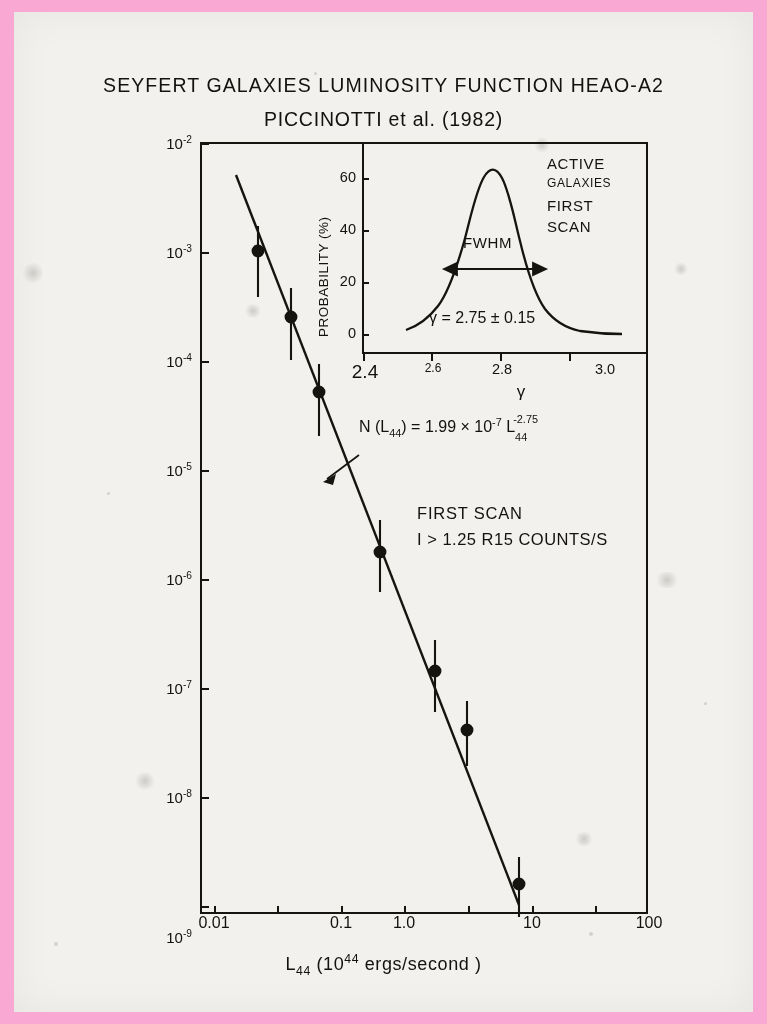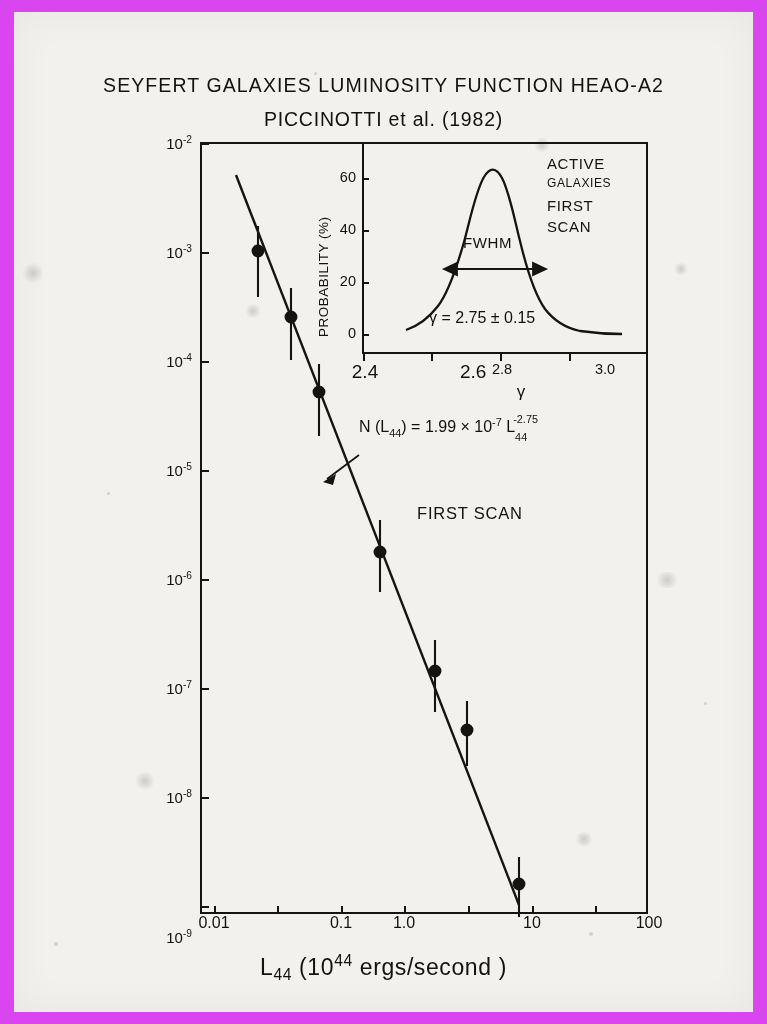--- a/index.html
+++ b/index.html
@@ -10,21 +10,21 @@
   body {
     width: 767px;
     height: 1024px;
     font-family: "Liberation Sans", sans-serif;
     overflow: hidden;
   }
   #page {
     position: relative;
     width: 767px;
     height: 1024px;
-    background: #d946ef;
+    background: #f9a8d4;
   }
   
   #plate {
     position: absolute;
     left: 14px;
     top: 12px;
     width: 739px;
     height: 1000px;
     background: #f2f1ee;
     box-shadow: inset 0 0 40px rgba(0,0,0,0.05);
@@ -96,21 +96,21 @@
   }
   sup, sub {
     font-size: 0.68em;
   }
   #xtitle {
     position: absolute;
     left: 0;
     top: 940px;
     width: 739px;
     text-align: center;
-    font-size: 23px;
+    font-size: 18px;
     color: #14120f;
     letter-spacing: 0.6px;
   }
 
   
   #inset-frame {
     position: absolute;
     left: 348px;
     top: 131px;
     width: 286px;
@@ -238,20 +238,21 @@
 
     <div id="xtitle">
       <span>L</span><sub>44</sub><span> (10</span><sup>44</sup><span> ergs/second )</span>
     </div>
 
     <div class="annot" style="left:345px; top:404px; font-size:16px;">
       <span>N (L</span><sub>44</sub><span>) = 1.99 × 10</span><sup>-7</sup><span> L</span><sub style="position:relative; top:4px;">44</sub><sup style="position:relative; left:-14px; top:-3px;">-2.75</sup>
     </div>
 
     <div class="annot" style="left:403px; top:492px; font-size:16.5px; letter-spacing:0.8px;">FIRST SCAN</div>
+    <div class="annot" style="left:403px; top:518px; font-size:16.5px; letter-spacing:0.5px;">I &gt; 1.25 R15 COUNTS/S</div>
 
     <div id="inset-frame"></div>
 
     <svg class="ovl" width="739" height="1000">
 
       <path fill="none" stroke="#16140f" stroke-width="2.3" d="M 392 318 C 404 314, 414 307, 424 294 C 434 281, 442 258, 450 230 C 456 208, 462 178, 470 165
            C 476 155, 482 155, 488 166 C 495 179, 500 205, 506 229 C 513 258, 521 283, 531 297
            C 541 310, 552 316, 566 319 C 580 321, 595 322, 608 322"></path>
 
       <g stroke="#16140f" stroke-width="1.8" fill="#16140f">
@@ -260,21 +261,21 @@
         <polygon points="532,257 519,251 519,263"></polygon>
       </g>
     </svg>
 
     <div class="tick" style="left:349px; top:342px; width:2px; height:7px;"></div>
     <div class="tick" style="left:417px; top:342px; width:2px; height:7px;"></div>
     <div class="tick" style="left:486px; top:342px; width:2px; height:7px;"></div>
     <div class="tick" style="left:555px; top:342px; width:2px; height:7px;"></div>
 
     <div class="inset-text" style="left:333px; top:349px; font-size:19px; width:36px; text-align:center;">2.4</div>
-    <div class="inset-text" style="left:401px; top:349px; font-size:19px; width:36px; text-align:left;margin-left:45px;">2.6</div>
+    <div class="inset-text" style="left:401px; top:349px; font-size:12px; width:36px; text-align:center;">2.6</div>
     <div class="inset-text" style="left:470px; top:349px; font-size:14.5px; width:36px; text-align:center;">2.8</div>
     <div class="inset-text" style="left:539px; top:349px; font-size:14.5px; width:36px; text-align:center;margin-left:34px;">3.0</div>
 
     <div class="inset-text" style="left:489px; top:370px; font-size:17px; width:36px; text-align:center;">γ</div>
 
     <div class="tick" style="left:348px; top:322px; width:7px; height:2px;"></div>
     <div class="tick" style="left:348px; top:270px; width:7px; height:2px;"></div>
     <div class="tick" style="left:348px; top:218px; width:7px; height:2px;"></div>
     <div class="tick" style="left:348px; top:166px; width:7px; height:2px;"></div>
 

